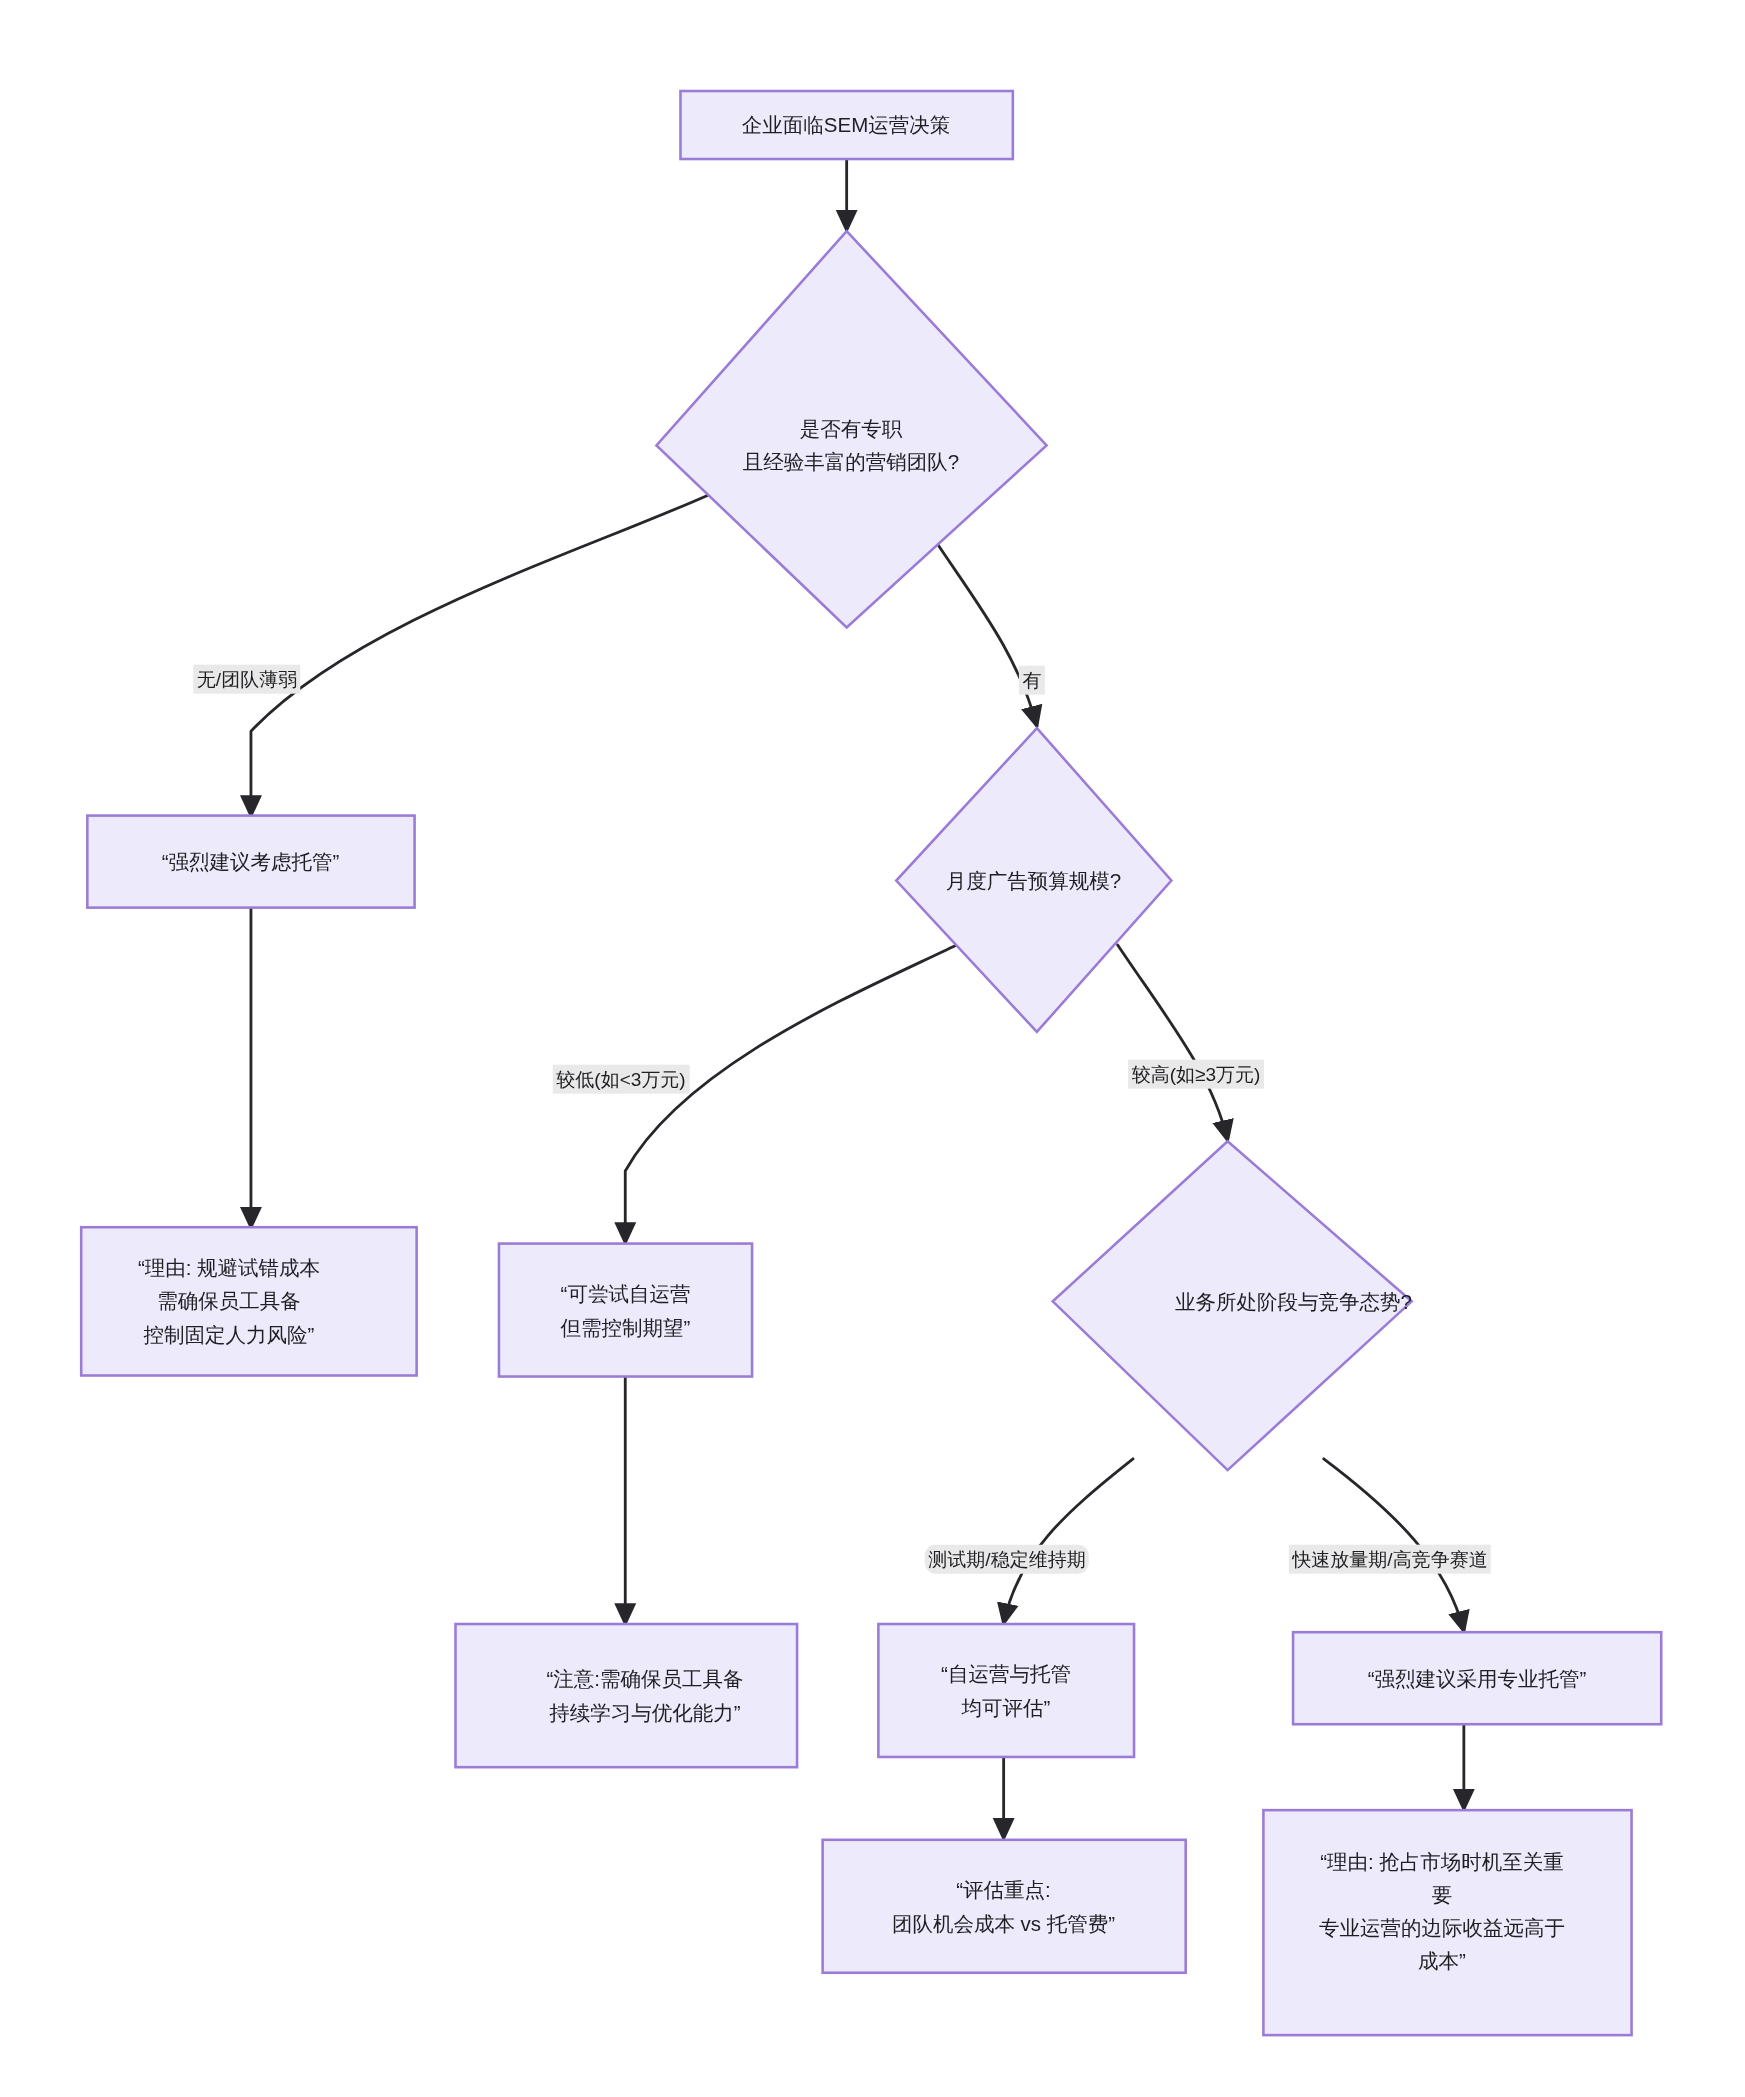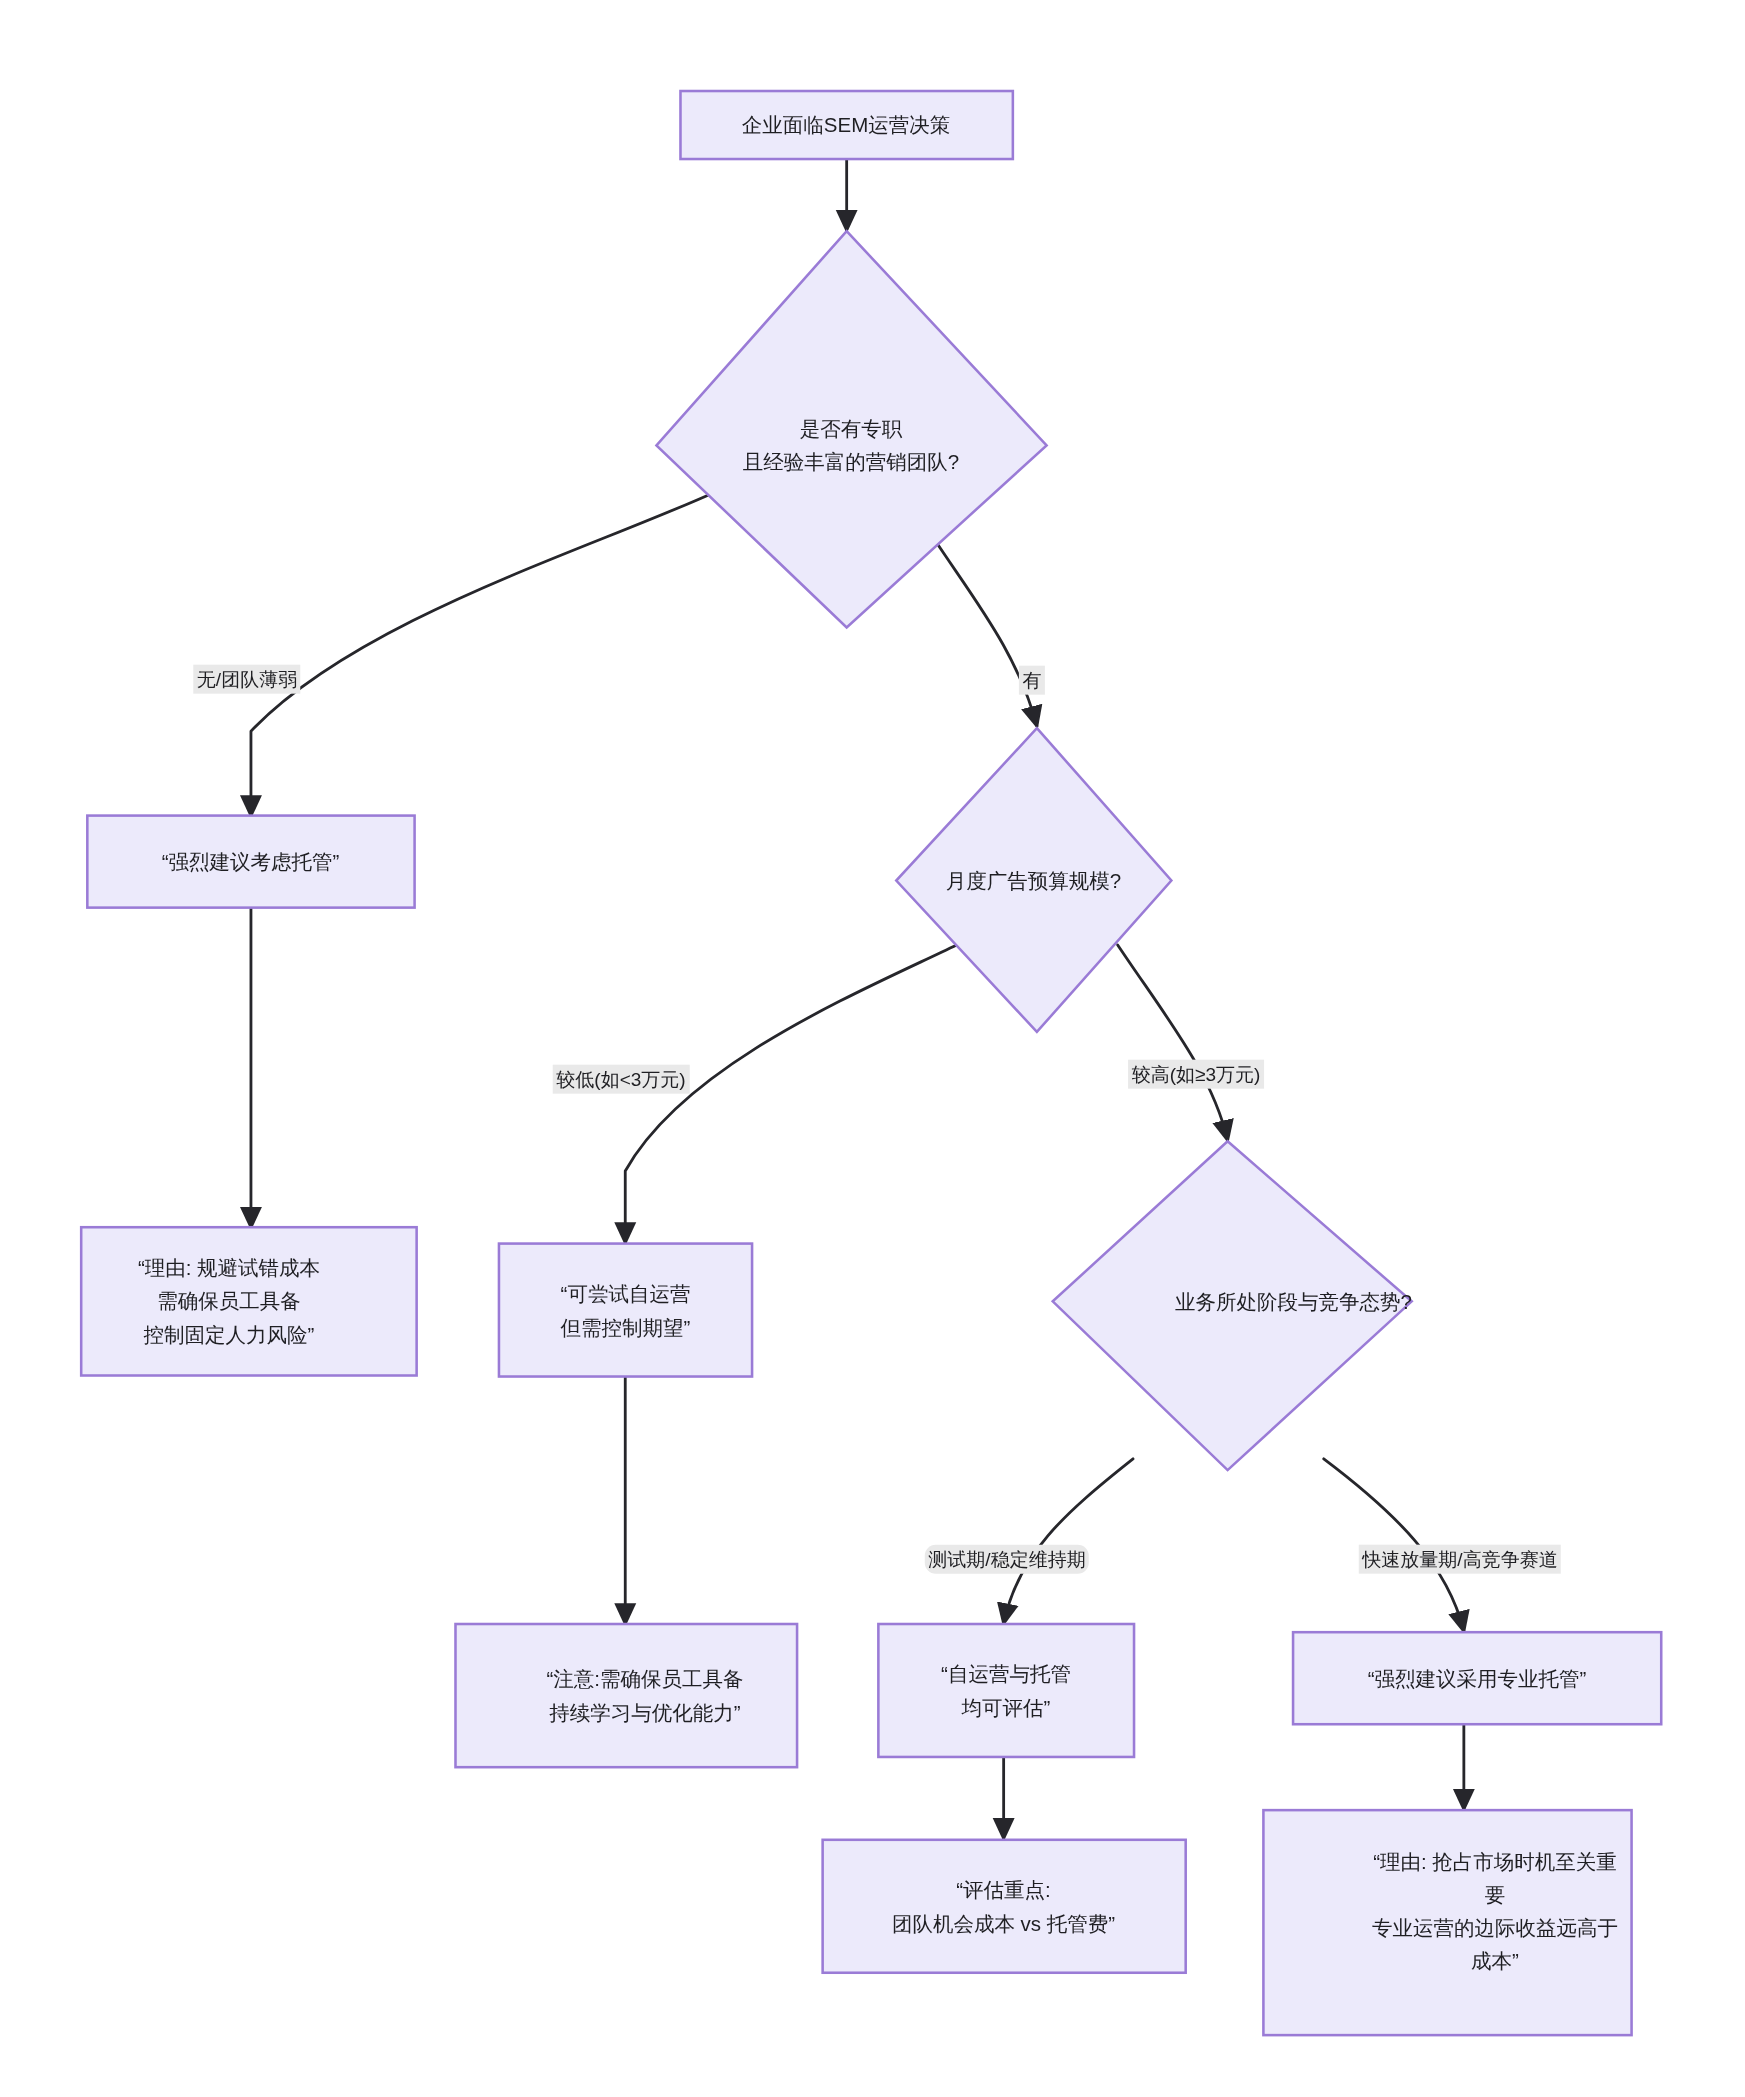--- a/index.html
+++ b/index.html
@@ -175,33 +175,33 @@
 
   <div class="node-label" style="left:822px; top:1840px; width:363px; height:133px;">
     <span class="ln">“评估重点:</span>
     <span class="ln">团队机会成本 vs 托管费”</span>
   </div>
 
   <div class="node-label" style="left:1293px; top:1633px; width:368px; height:92px;">
     <span class="ln">“强烈建议采用专业托管”</span>
   </div>
 
-  <div class="node-label" style="left:1263px; top:1811px; width:368px; height:200px;padding-left:48px;">
+  <div class="node-label" style="left:1210px; top:1811px; width:368px; height:200px;padding-left:48px;">
     <span class="ln">“理由: 抢占市场时机至关重</span>
     <span class="ln">要</span>
     <span class="ln">专业运营的边际收益远高于</span>
     <span class="ln">成本”</span>
   </div>
 
   <div class="edge-label" style="left:247px; top:679px;">无/团队薄弱</div>
 
   <div class="edge-label" style="left:1032px; top:680px;">有</div>
 
   <div class="edge-label" style="left:621px; top:1079px;">较低(如&lt;3万元)</div>
 
   <div class="edge-label" style="left:1196px; top:1074px;">较高(如≥3万元)</div>
 
   <div class="edge-label" style="left:1007px; top:1559px;border-radius:11px;">测试期/稳定维持期</div>
 
-  <div class="edge-label" style="left:1460px; top:1559px;">快速放量期/高竞争赛道</div>
+  <div class="edge-label" style="left:1390px; top:1559px;">快速放量期/高竞争赛道</div>
 
 </div>
 
 
 </body></html>

